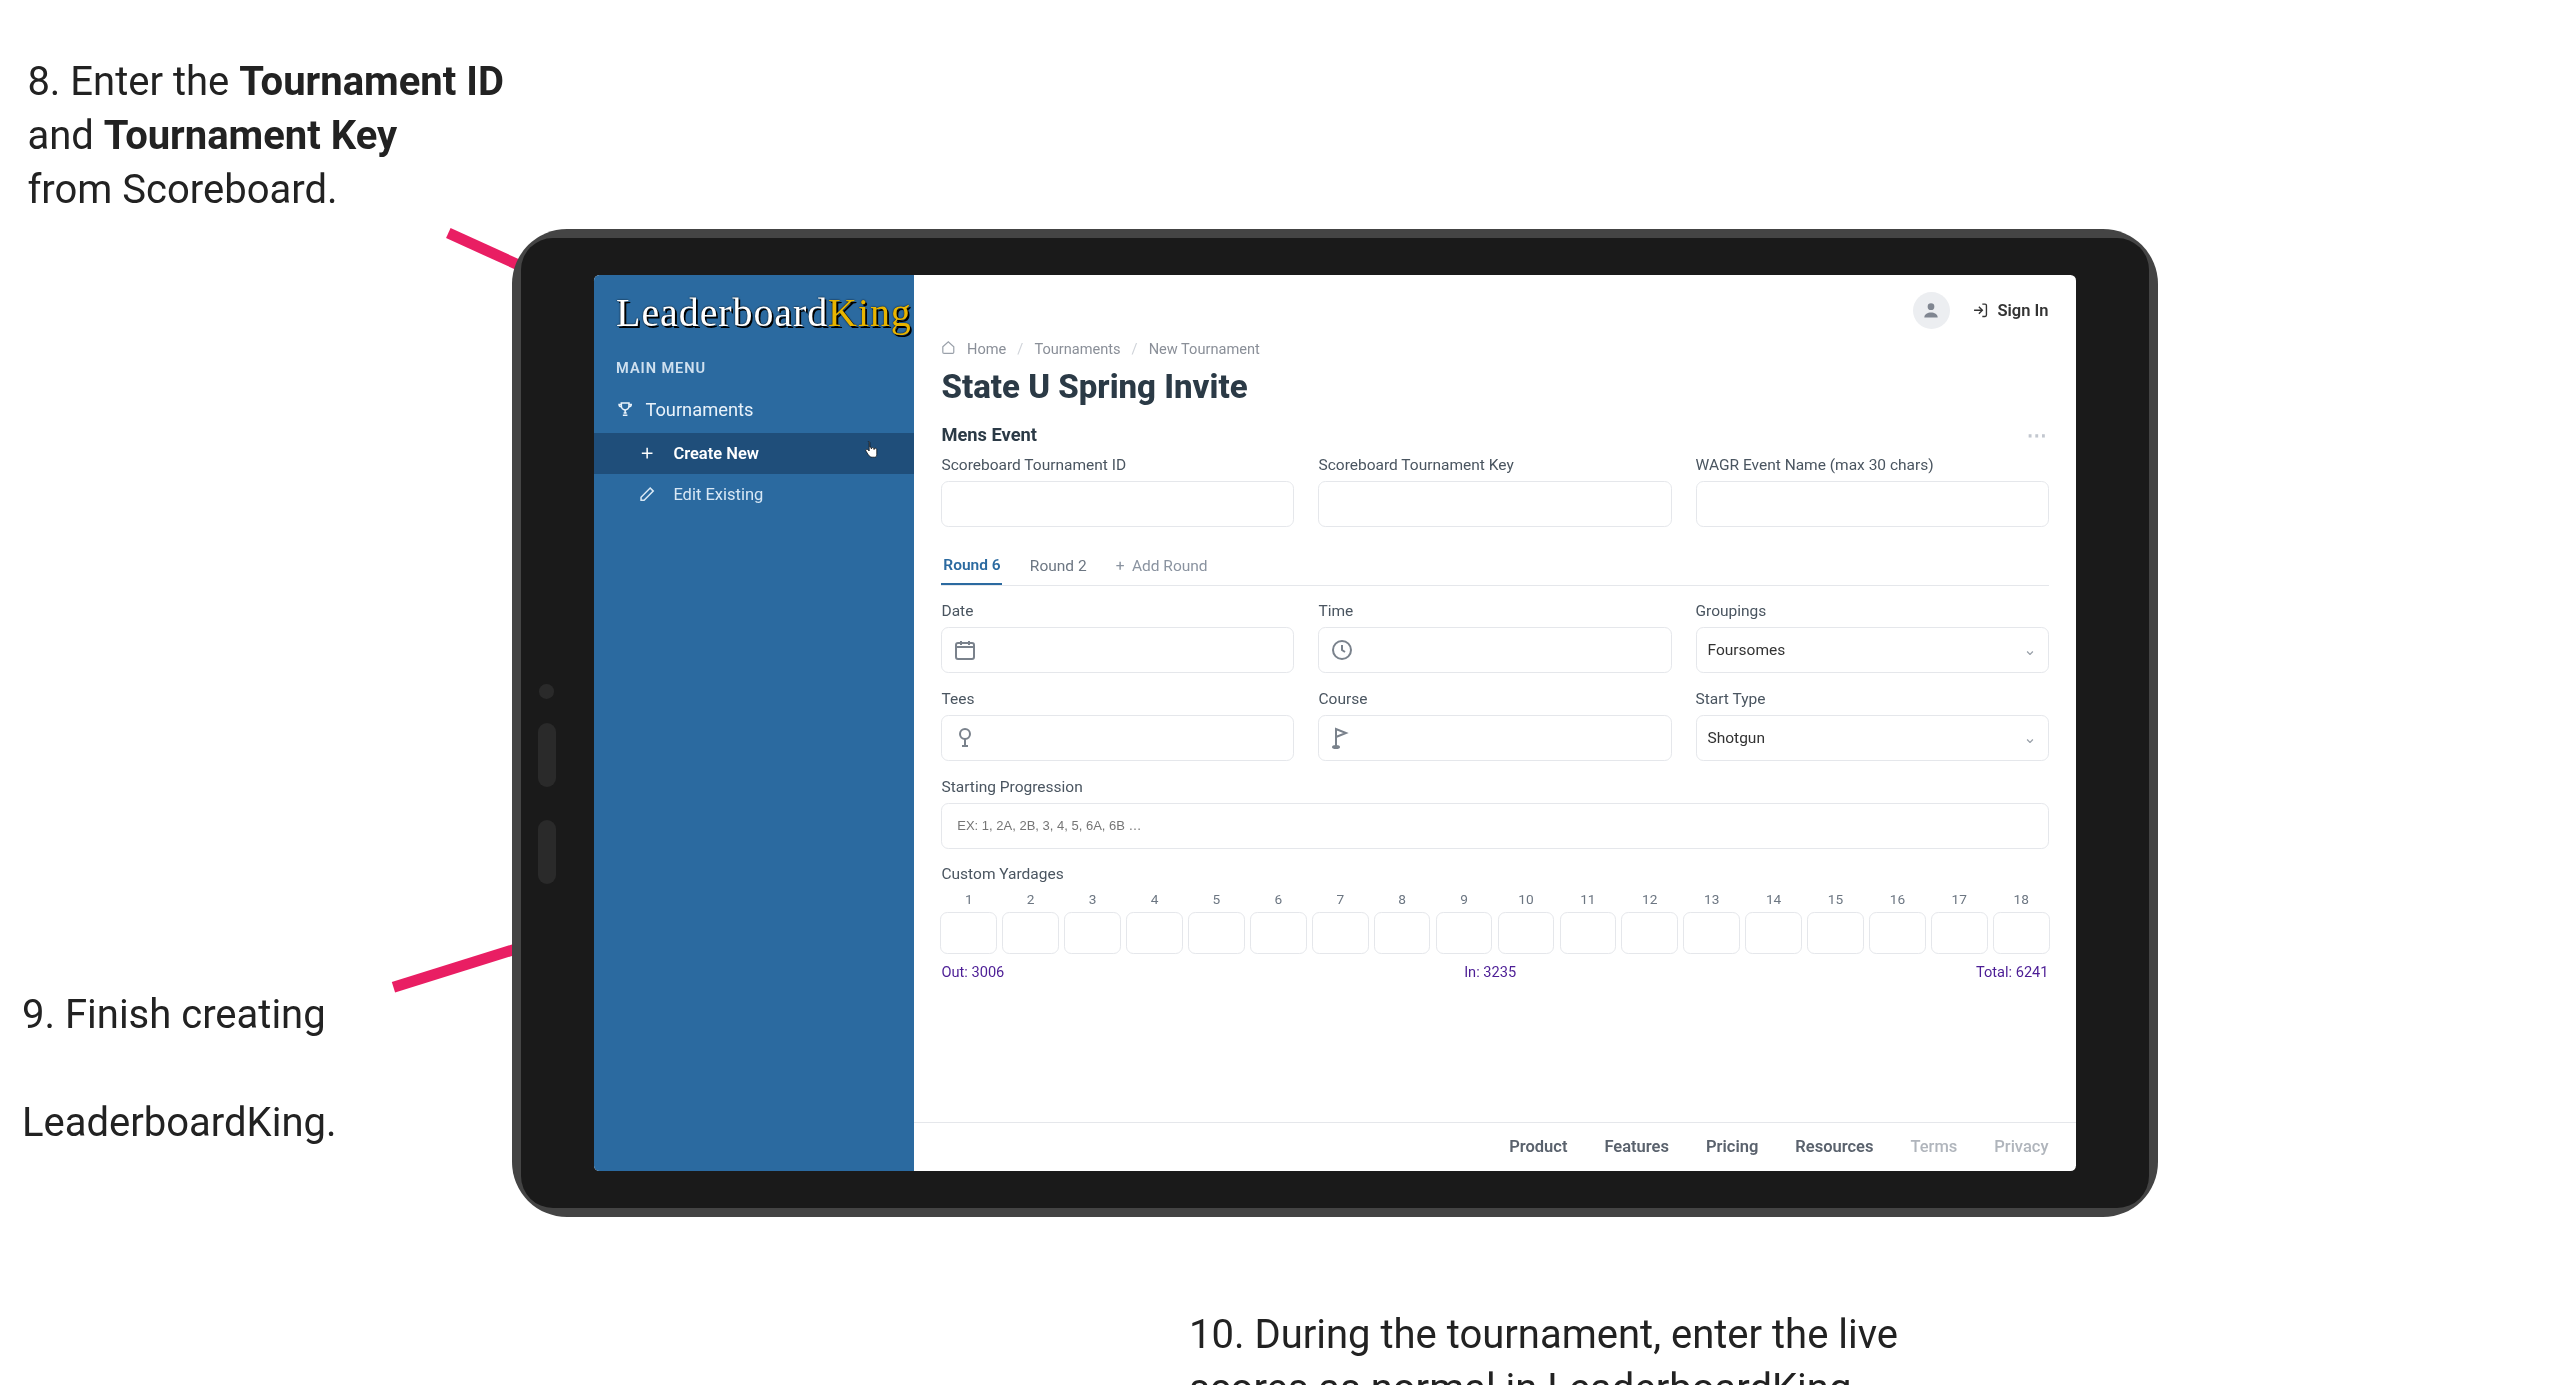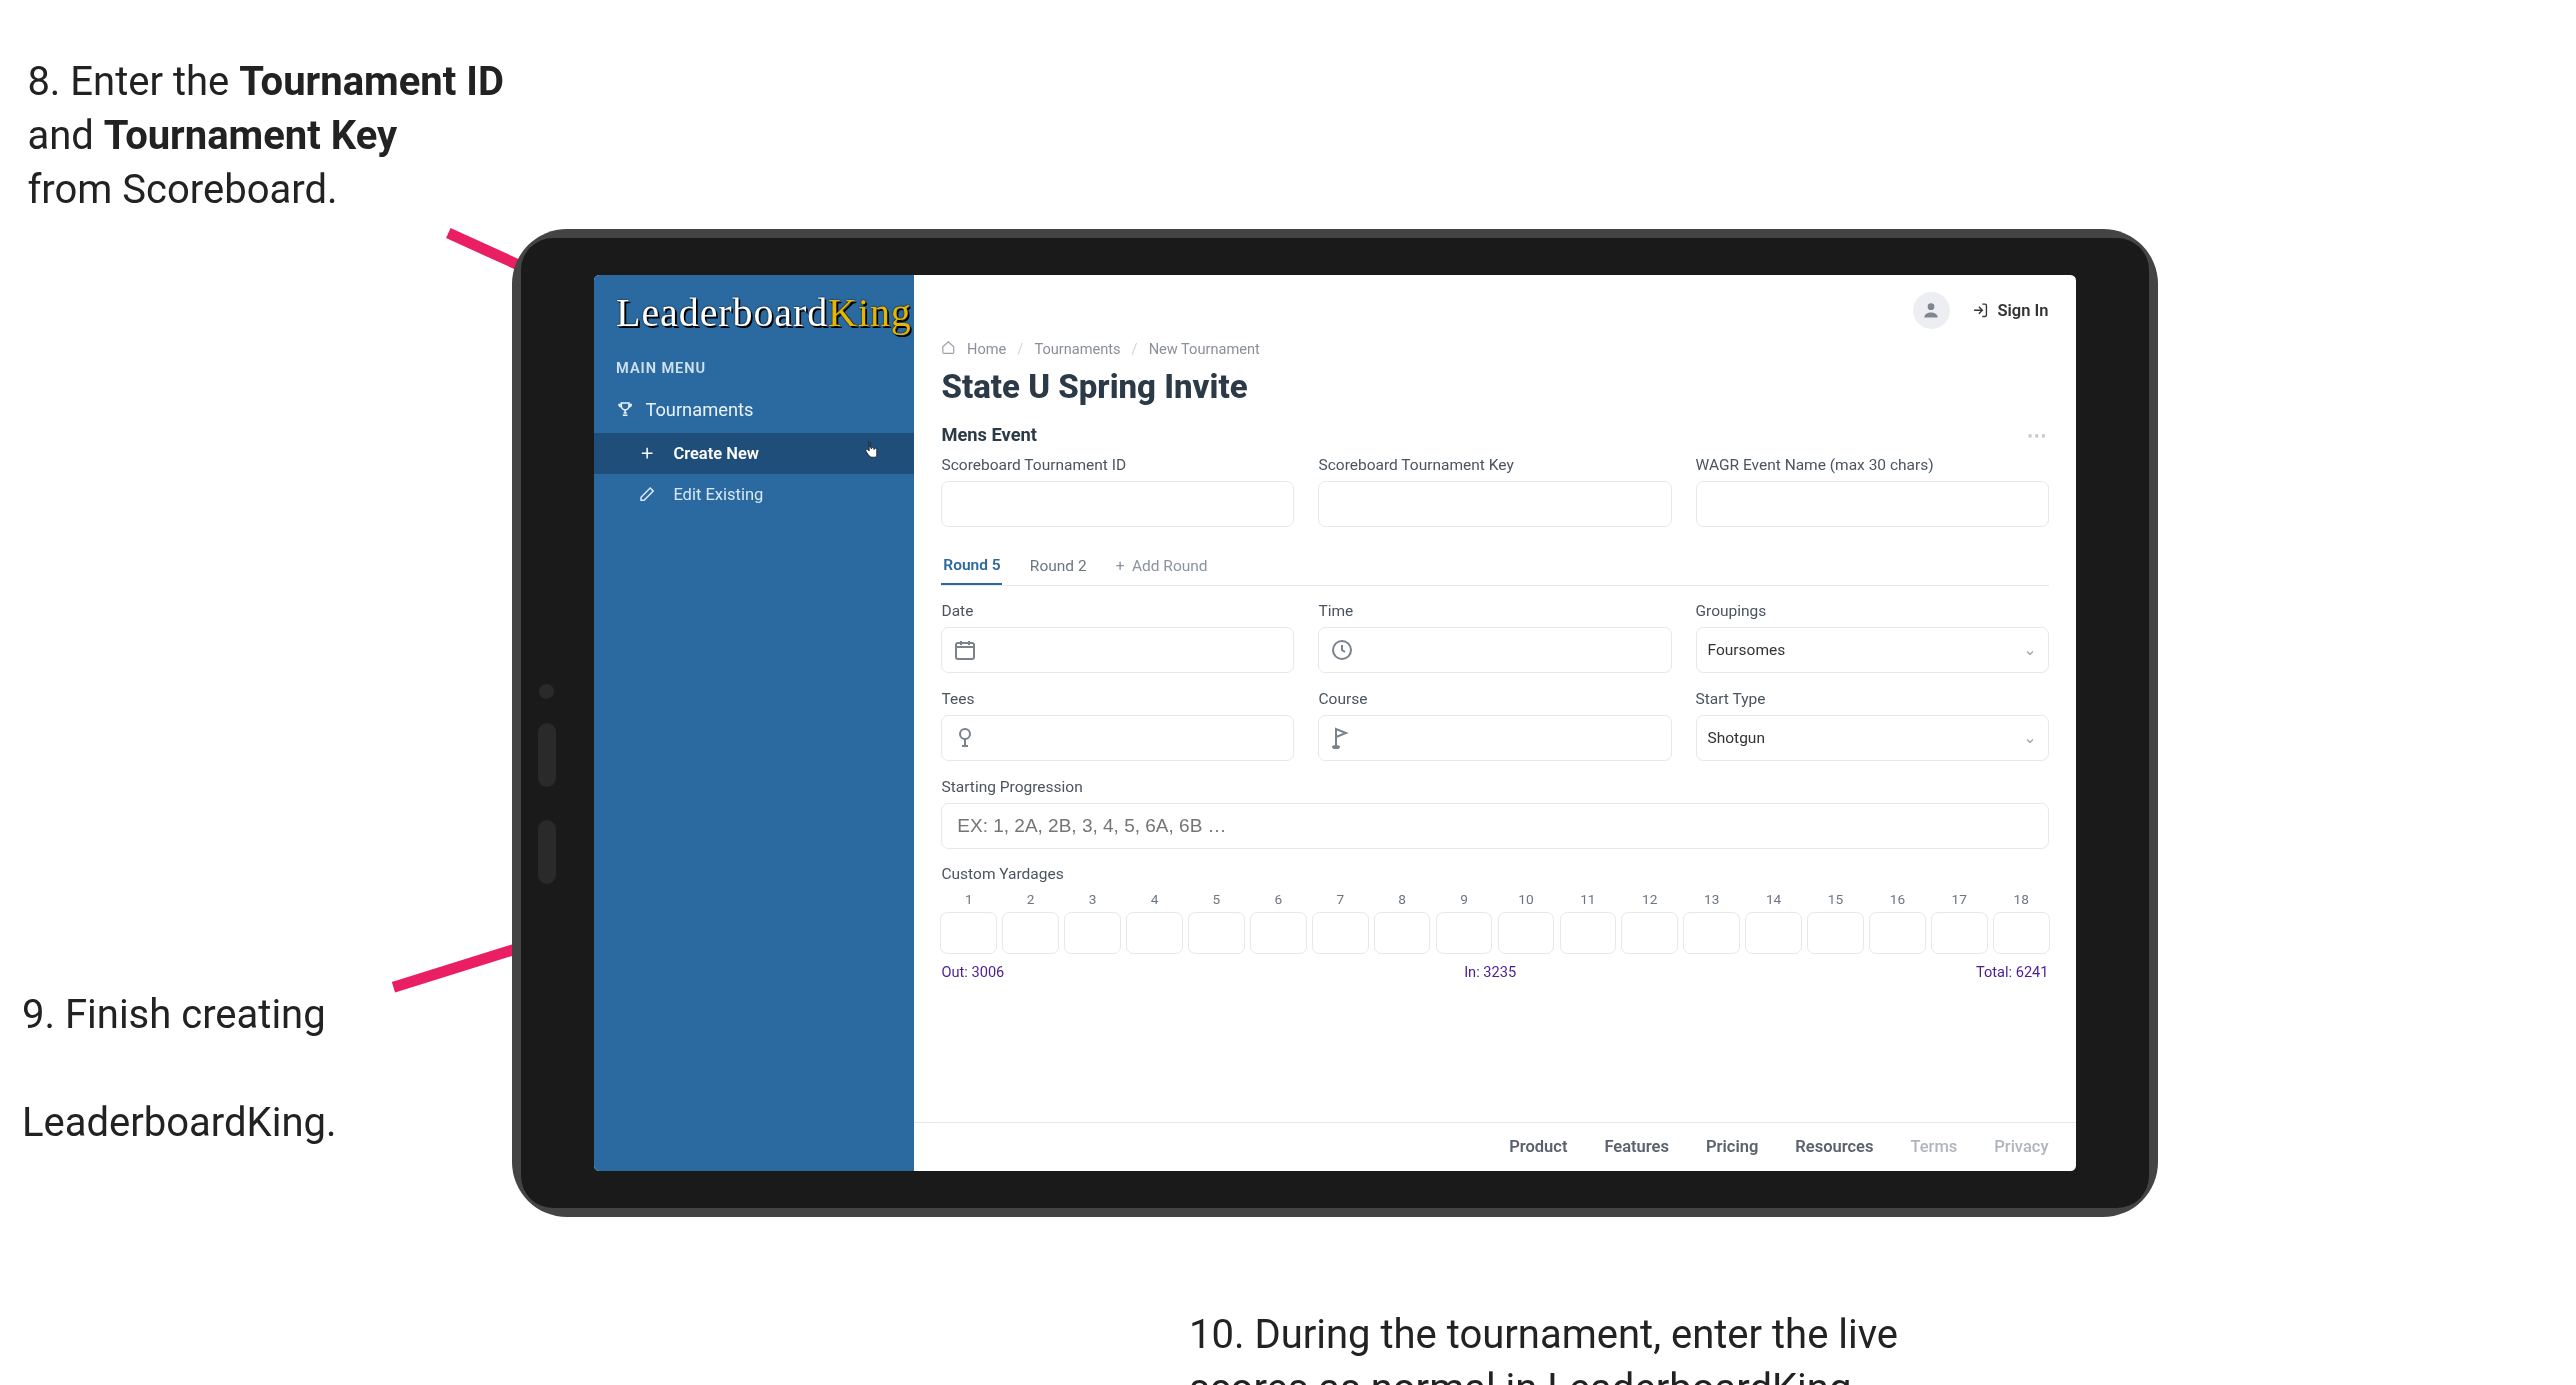--- a/index.html
+++ b/index.html
@@ -373,21 +373,21 @@
               </div>
               <div>
                 <div class="lbl">WAGR Event Name (max 30 chars)</div>
                 <div class="field">
                     <input type="text" style="">
                   </div>
               </div>
             </div>
 
             <div class="tabs">
-              <div class="tab active">Round 5</div>
+              <div class="tab active">Round 6</div>
               <div class="tab">Round 2</div>
               <div class="tab add">
                 <span>+</span>
                 <span>Add Round</span>
               </div>
             </div>
 
             <div class="block row3">
               <div>
                 <div class="lbl">Date</div>
@@ -452,21 +452,21 @@
                 <div class="field select">
                   <span>Shotgun</span>
                   <span class="chev">⌄</span>
                 </div>
               </div>
             </div>
 
             <div class="block">
               <div class="lbl">Starting Progression</div>
               <div class="pg-field">
-                <input type="text" style="border: 0px; outline: 0px; flex: 1 1 0%; background: transparent; color: rgb(51, 51, 51); font-size: 19px;" placeholder="EX: 1, 2A, 2B, 3, 4, 5, 6A, 6B …">
+                <input type="text" style="border: 0px; outline: 0px; flex: 1 1 0%; background: transparent; color: rgb(51, 51, 51); font-size: 13px;" placeholder="EX: 1, 2A, 2B, 3, 4, 5, 6A, 6B …">
               </div>
             </div>
 
             <div class="block">
               <div class="lbl">Custom Yardages</div>
               <div class="holes" id="holes-row">
                   <div class="hole-col">
                     <div class="hole-num">1</div>
                     <div class="hole-box"></div>
                   </div>

